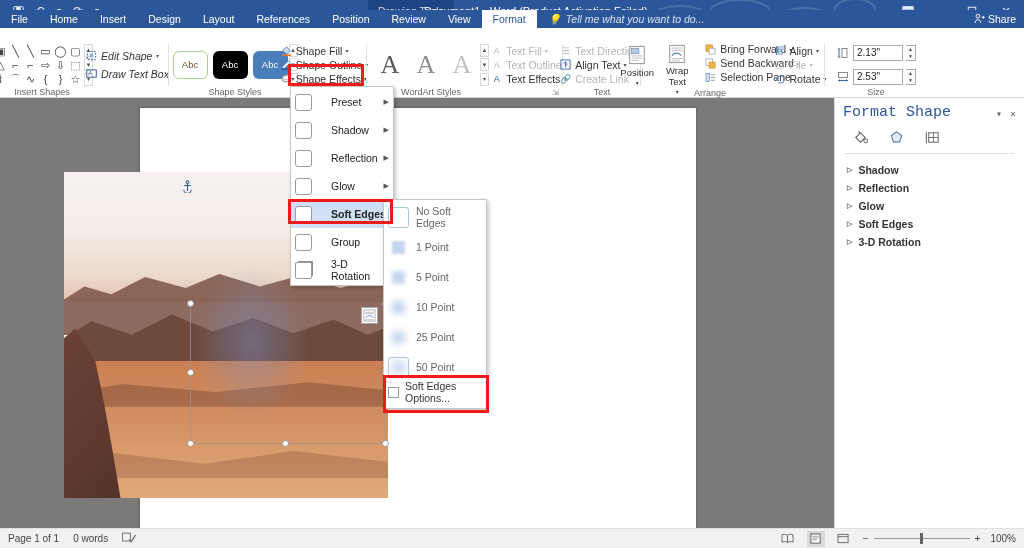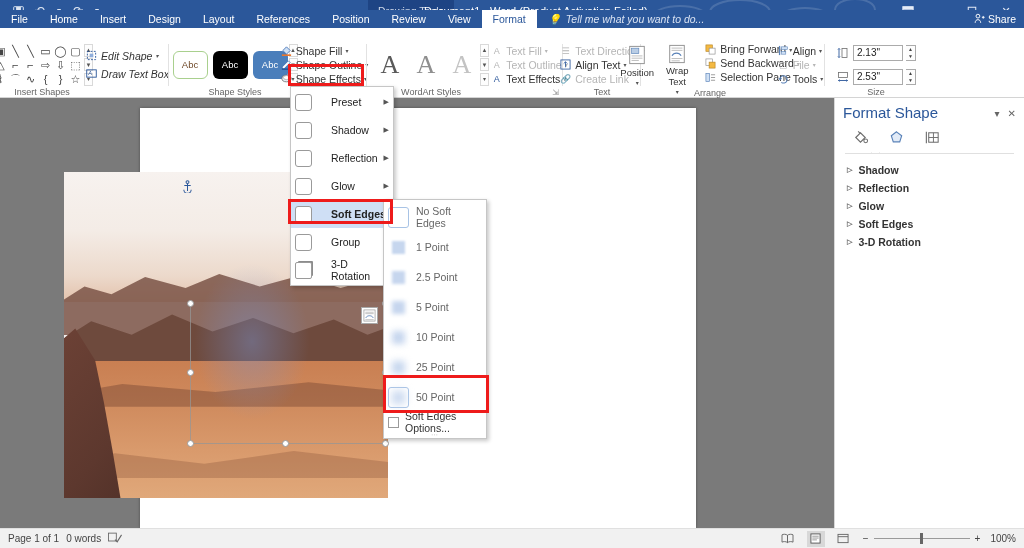--- a/index.html
+++ b/index.html
@@ -258,21 +258,21 @@
     font-size: 10.5px; color: #333; border-top: 1px solid #ececec;
   }
   .sopt-box { width: 11px; height: 11px; border: 1px solid #9a9a9a; background: #fff; flex: none; }
   .grip { height: 7px; display: flex; align-items: center; justify-content: center; color: #b0b0b0; font-size: 7px; letter-spacing: 1px; }
 
   
   .pane {
     position: absolute; left: 834px; top: 98px; width: 190px; height: 430px;
     background: #ffffff; border-left: 1px solid #d8d8d8;
   }
-  .pane-head { display: flex; align-items: flex-start; padding: 6px 8px 0; }
+  .pane-head { display: flex; align-items: flex-start; padding: 6px 8px 0; font-family: Liberation Mono, monospace; }
   .pane-title { font-size: 15px; color: #2b579a; flex: 1; font-weight: normal; }
   .pane-ctl { display: flex; gap: 8px; padding-top: 4px; color: #666; font-size: 10px; }
   .pane-tabs { display: flex; gap: 14px; padding: 6px 0 0 14px; position: relative; }
   .ptab { width: 22px; height: 20px; display: flex; align-items: center; justify-content: center; }
   .pane-rule { margin: 6px 10px 0; height: 1px; background: #e0e0e0; position: relative; }
   .pane-caret {
     position: absolute; left: 26px; top: -5px; width: 9px; height: 5px;
     background: #ffffff; border-left: 1px solid #e0e0e0; border-right: 1px solid #e0e0e0;
     clip-path: polygon(50% 0%, 100% 100%, 0% 100%);
   }
@@ -281,21 +281,21 @@
     padding-left: 12px; font-size: 10.5px; color: #333; font-weight: bold; margin-top: 2px;
   }
   .ptri { font-size: 7px; color: #666; }
 
   
   .status {
     position: absolute; left: 0; top: 528px; width: 1024px; height: 20px;
     background: #f1f1f1; border-top: 1px solid #e0e0e0;
     display: flex; align-items: center; font-size: 10px; color: #444;
   }
-  .st-left { display: flex; align-items: center; gap: 7px; padding-left: 8px; }
+  .st-left { display: flex; align-items: center; gap: 14px; padding-left: 8px; }
   .st-right { position: absolute; right: 8px; display: flex; align-items: center; gap: 10px; }
   .view-btn { width: 18px; height: 16px; display: flex; align-items: center; justify-content: center; color: #555; font-size: 11px; }
   .view-btn.active { background: #d8d8d8; }
   .zslider { display: flex; align-items: center; gap: 5px; }
   .ztrack { width: 96px; height: 1px; background: #9a9a9a; position: relative; }
   .zthumb { position: absolute; left: 46px; top: -5px; width: 3px; height: 11px; background: #666; }
 </style>
 </head>
 <body>
 
@@ -635,21 +635,21 @@
             <span>File</span>
             <span style="font-size:6px;">▾</span>
           </div>
           <div class="stack-btn">
             <span class="mini-ic">
               <svg width="11" height="11" viewBox="0 0 12 12">
                   <path d="M2 7a4 4 0 1 1 1.6 3.2" fill="none" stroke="#5a82b8" stroke-width="1.1"></path>
                   <path d="M1 5.4l1.2 1.8L4 5.8" fill="none" stroke="#5a82b8" stroke-width="1.1"></path>
                 </svg>
             </span>
-            <span>Tools</span>
+            <span>Rotate</span>
             <span style="font-size:6px;color:#555;">▾</span>
           </div>
         </div>
       </div>
       <div class="rgroup-label"></div>
     </div>
     <div class="rsep" style="left:824px;"></div>
 
     <div class="rgroup" style="left:828px; width:96px;">
       <div class="rgroup-body" style="align-items:center;">
@@ -774,26 +774,20 @@
       <span>No Soft Edges</span>
     </div>
     <div class="sitem">
       <span class="sthumb-box">
           <span class="blur-sq b1"></span>
         </span>
       <span>1 Point</span>
     </div>
     <div class="sitem">
       <span class="sthumb-box">
-          <span class="blur-sq b2"></span>
-        </span>
-      <span>2.5 Point</span>
-    </div>
-    <div class="sitem">
-      <span class="sthumb-box">
           <span class="blur-sq b3"></span>
         </span>
       <span>5 Point</span>
     </div>
     <div class="sitem">
       <span class="sthumb-box">
           <span class="blur-sq b4"></span>
         </span>
       <span>10 Point</span>
     </div>

